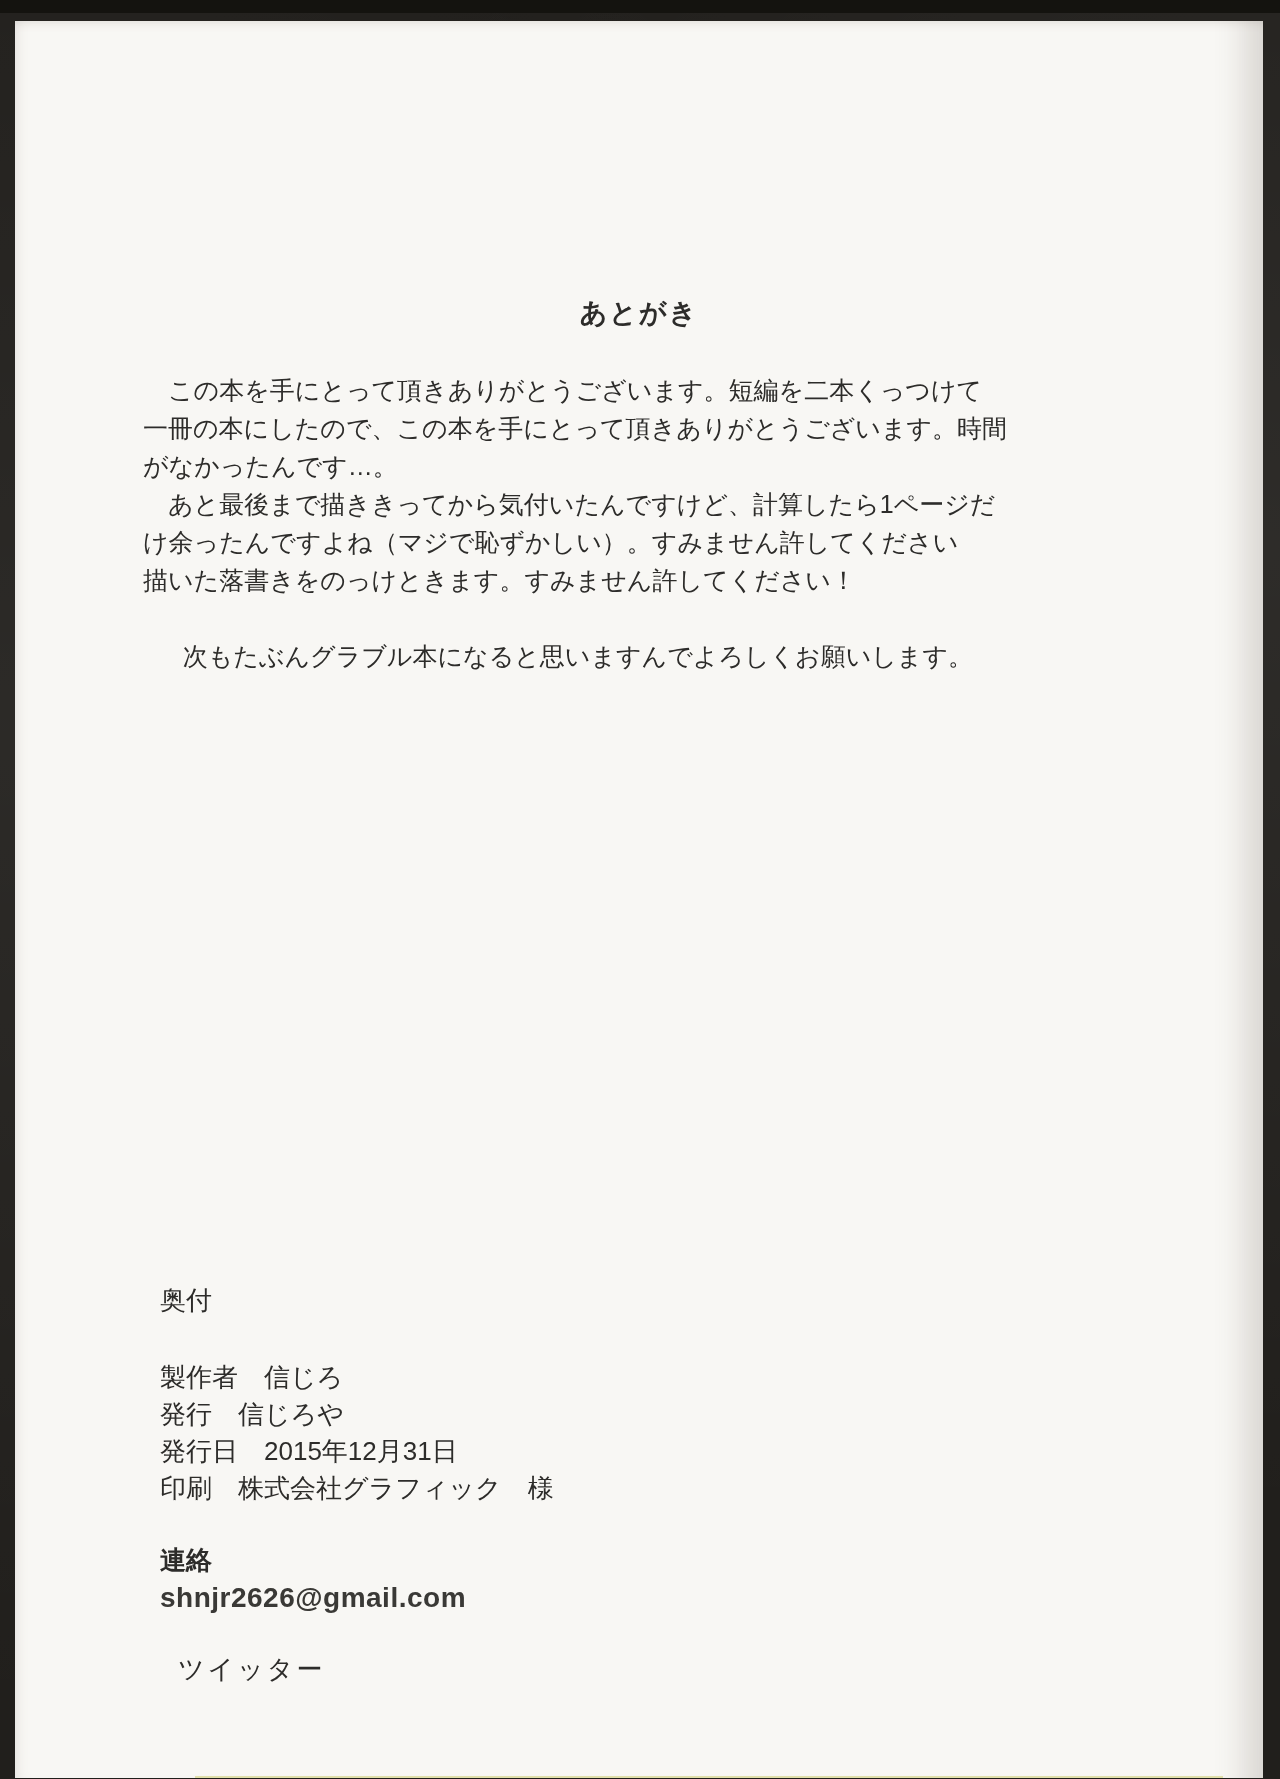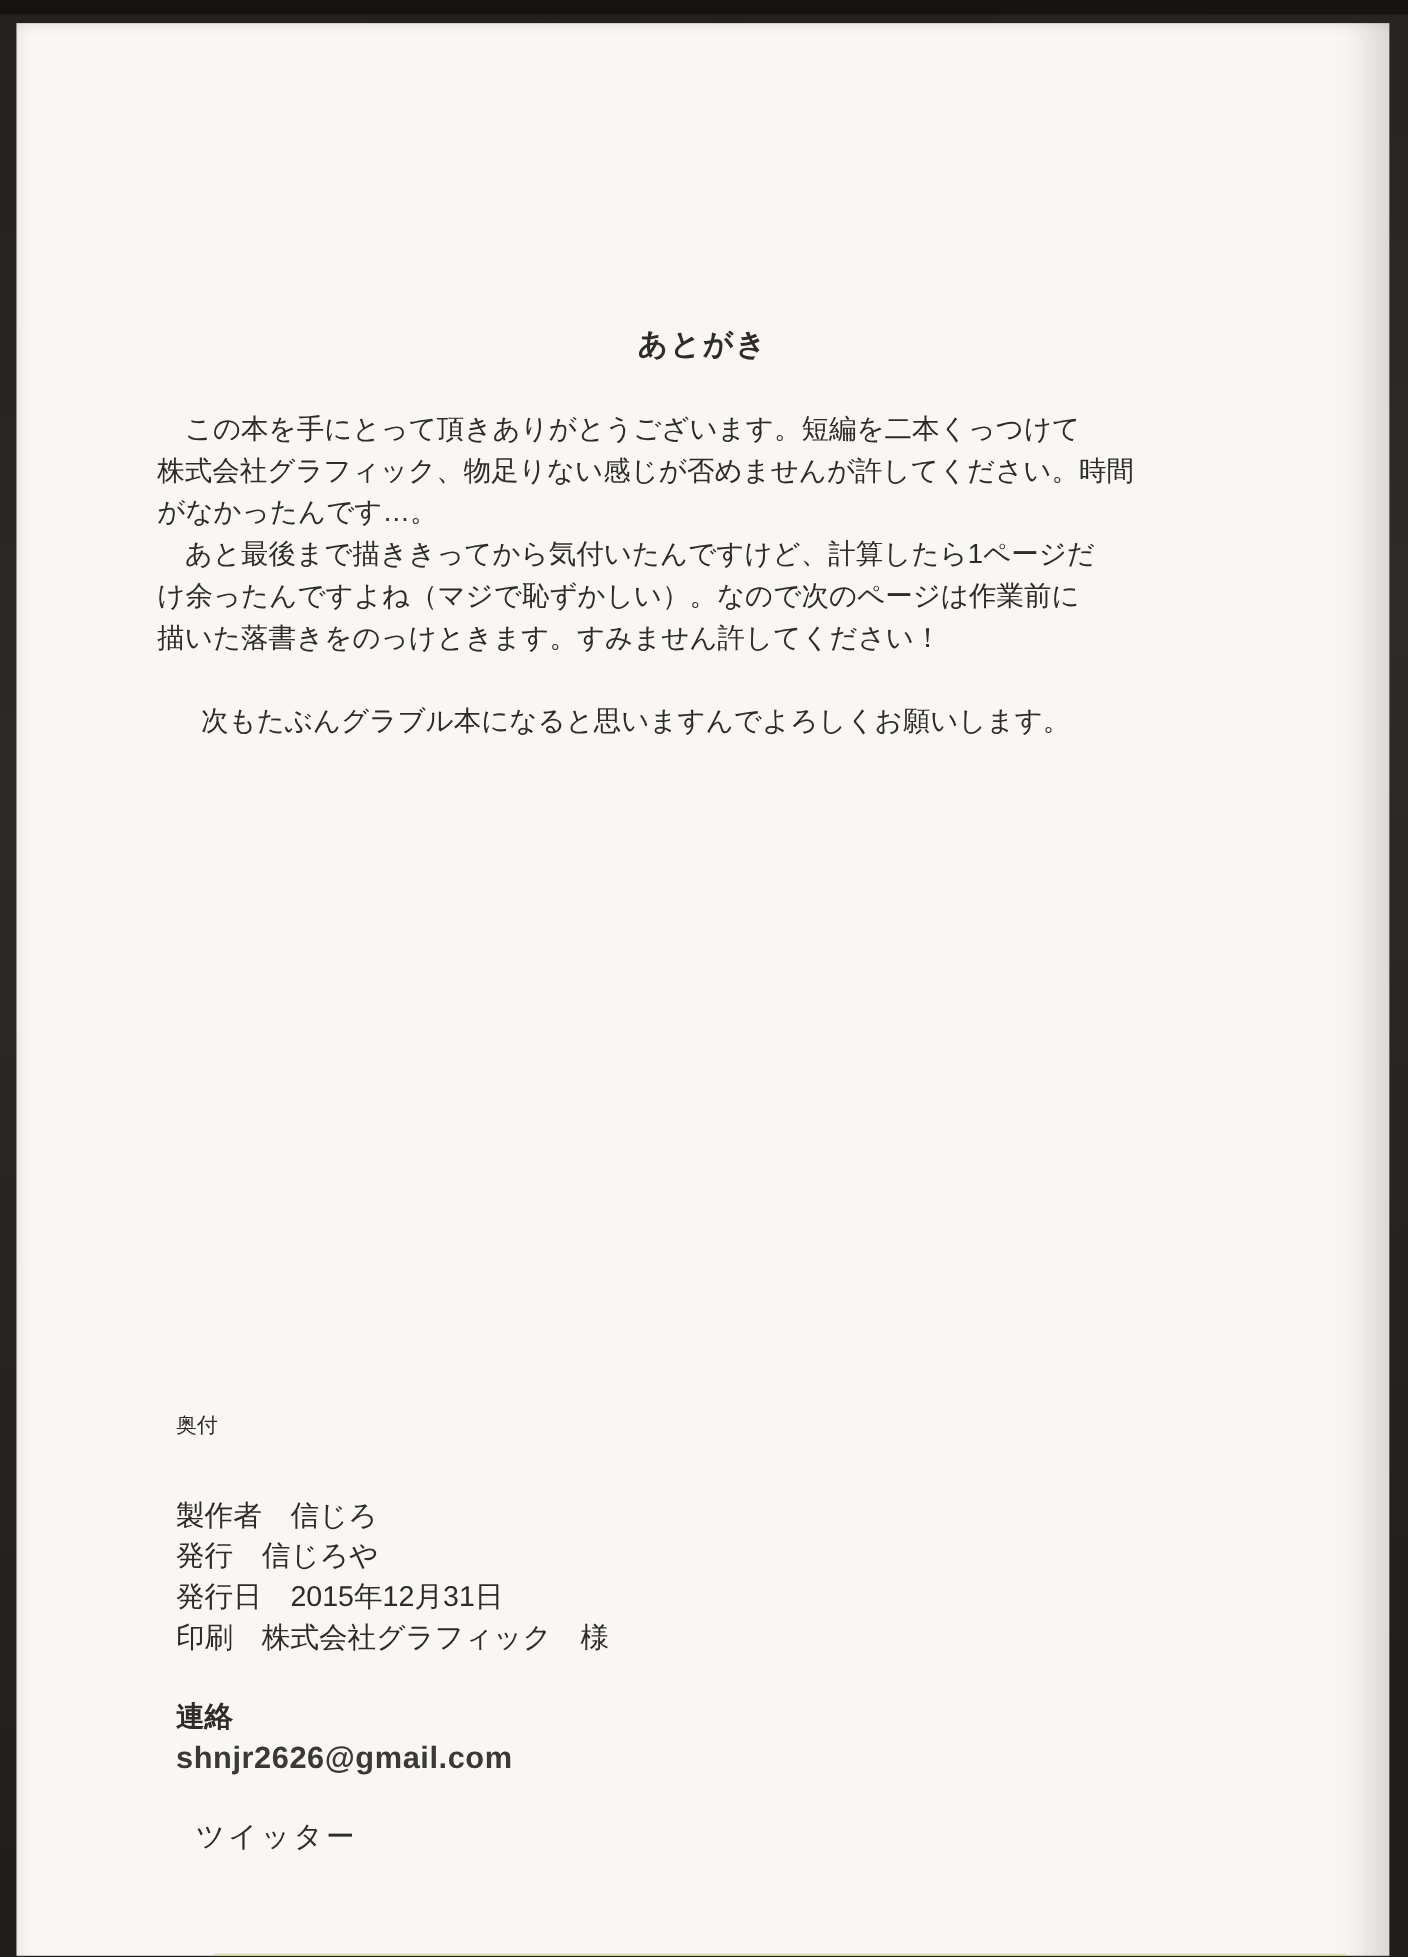--- a/index.html
+++ b/index.html
@@ -70,21 +70,21 @@
     color: #2d2c2a;
     font-weight: 500;
   }
   .afterword .line { white-space: nowrap; }
   .afterword .line.indent { text-indent: 1em; text-align: right; }
   .afterword .line.spacer { height: 38px; }
   .colophon-heading {
     position: absolute;
     left: 145px;
     top: 1262px;
-    font-size: 19px;
+    font-size: 26px;
     color: #2d2c2a;
     font-weight: 500;
   }
   .colophon-block {
     position: absolute;
     left: 145px;
     top: 1338px;
     font-size: 26px;
     line-height: 37px;
     color: #2d2c2a;
@@ -118,24 +118,24 @@
 </head>
 <body>
 
 <div class="scan">
   <div class="page">
 
     <h1 class="title">あとがき</h1>
 
     <div class="afterword">
       <div class="line indent">この本を手にとって頂きありがとうございます。短編を二本くっつけて</div>
-      <div class="line">株式会社グラフィック、物足りない感じが否めませんが許してください。時間</div>
+      <div class="line">一冊の本にしたので、この本を手にとって頂きありがとうございます。時間</div>
       <div class="line">がなかったんです…。</div>
       <div class="line indent">あと最後まで描ききってから気付いたんですけど、計算したら1ページだ</div>
-      <div class="line">け余ったんですよね（マジで恥ずかしい）。なので次のページは作業前に</div>
+      <div class="line">け余ったんですよね（マジで恥ずかしい）。すみません許してください</div>
       <div class="line">描いた落書きをのっけときます。すみません許してください！</div>
       <div class="line spacer"></div>
       <div class="line indent">次もたぶんグラブル本になると思いますんでよろしくお願いします。</div>
     </div>
 
     <div class="colophon-heading">奥付</div>
 
     <div class="colophon-block">
       <div>製作者　信じろ</div>
       <div>発行　信じろや</div>

